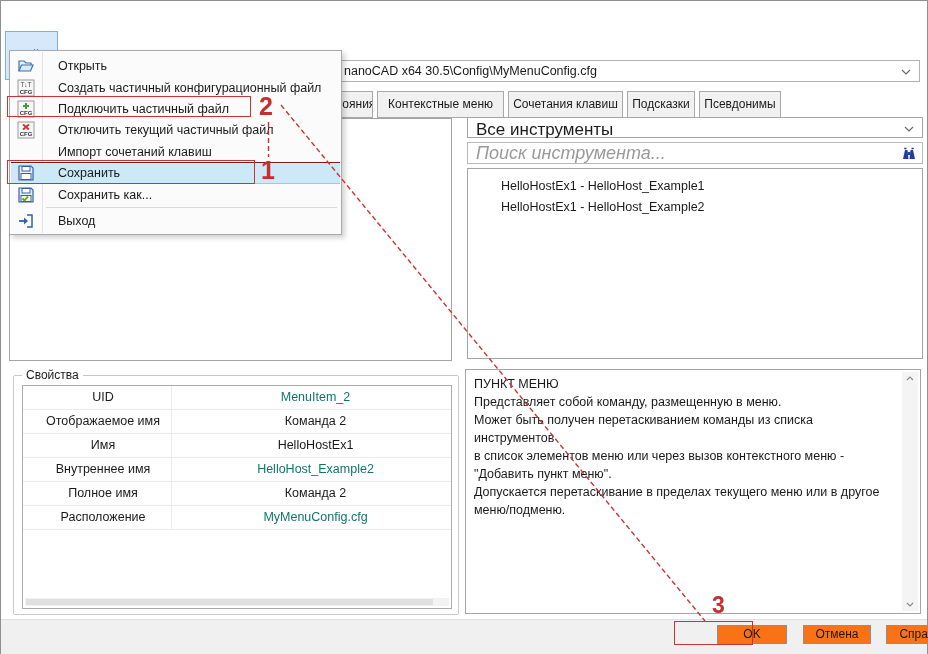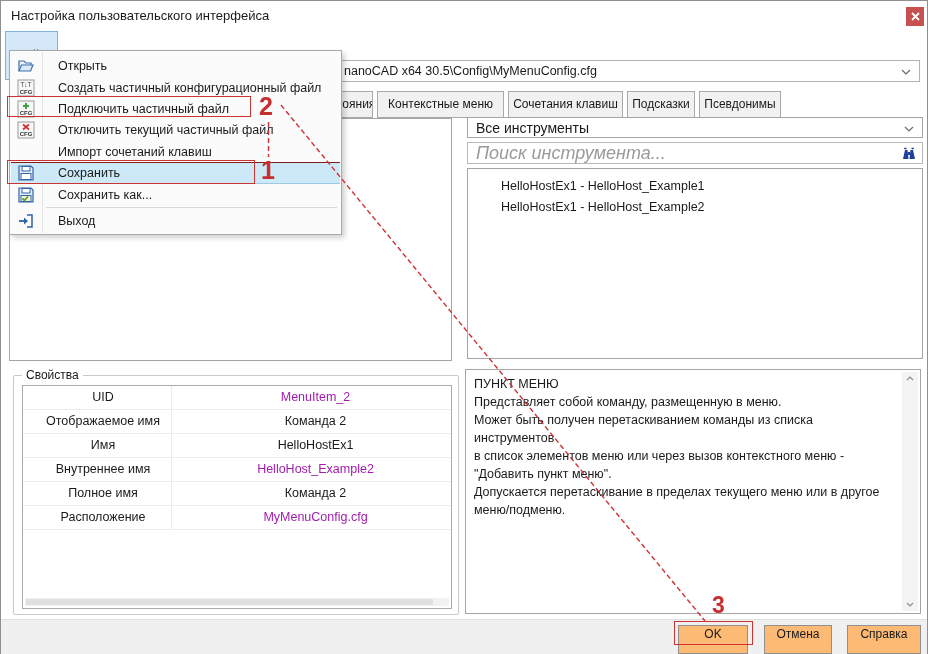--- a/index.html
+++ b/index.html
@@ -28,55 +28,55 @@
   .tabs{position:absolute;left:333px;top:90px;height:27px;display:flex;}
   .tab{border:1px solid #a9a9a9;background:#f1f1f1;box-sizing:border-box;height:27px;
        line-height:25px;text-align:center;overflow:hidden;white-space:nowrap;margin-right:4px;
        font-size:12px;padding:0 2px;}
 
   
   .left-panel{position:absolute;left:8px;top:117px;width:443px;height:243px;background:#fff;
               border:1px solid #a5a5a5;box-sizing:border-box;}
   .filter-combo{position:absolute;left:466px;top:116px;width:456px;height:21px;border:1px solid #a5a5a5;
                 background:#fff;box-sizing:border-box;}
-  .filter-text{position:absolute;left:8px;top:2px;font-size:14px;}
+  .filter-text{position:absolute;left:8px;top:2px;font-size:17px;}
   .search-wrap{position:absolute;left:466px;top:141px;width:456px;height:22px;border:1px solid #b9b9b9;
                background:#fff;box-sizing:border-box;}
   .search-input{position:absolute;left:0;top:0;width:426px;height:20px;border:none;outline:none;
                 padding:0 0 0 8px;font-family:"Liberation Sans",sans-serif;font-size:18px;background:transparent;}
   .search-input::placeholder{font-style:italic;color:#9a9a9a;}
   .binoculars{position:absolute;right:5px;top:3px;}
   .tools-list{position:absolute;left:466px;top:167px;width:456px;height:191px;border:1px solid #a5a5a5;
               background:#fff;box-sizing:border-box;}
   .tool-item{position:absolute;left:0;right:2px;height:21px;line-height:21px;padding-left:33px;font-size:12.5px;}
 
   
   .groupbox{position:absolute;left:12px;top:374px;width:446px;height:240px;border:1px solid #c9c9c9;
             border-radius:2px;box-sizing:border-box;text-align:center;}
   .group-legend{position:absolute;left:8px;top:-8px;background:#fff;padding:0 4px;font-size:12px;}
   .prop-table{position:absolute;left:8px;top:9px;width:430px;height:224px;border:1px solid #ababab;
               background:#fff;box-sizing:border-box;}
   .prop-row{display:flex;height:23px;line-height:23px;border-bottom:1px solid #ececec;font-size:12.5px;}
   .prop-label{width:148px;padding-left:12px;box-sizing:border-box;}
   .prop-value{flex:1;padding-left:8px;border-left:1px solid #ececec;}
-  .muted{color:#a21caf;}
+  .muted{color:#0f766e;}
   .hscroll{position:absolute;left:2px;right:2px;bottom:2px;height:8px;background:#f2f2f2;}
   .hthumb{position:absolute;left:1px;top:1px;bottom:1px;width:96%;background:#e0e0e0;}
 
   
   .desc-panel{position:absolute;left:464px;top:368px;width:456px;height:245px;border:1px solid #a5a5a5;
               background:#fff;box-sizing:border-box;}
   .desc-text{position:absolute;left:8px;top:5px;right:26px;font-size:12.5px;line-height:18px;}
   .vscroll{position:absolute;right:2px;top:2px;bottom:2px;width:16px;background:#f4f4f4;}
   .vchev{position:absolute;left:4px;}
 
   
   .footer{position:absolute;left:0;right:0;top:618px;height:36px;background:#f0f0f0;border-top:1px solid #e0e0e0;}
-  .btn{position:absolute;top:624px;height:29px;line-height:17px;text-align:center;background:#fdba74;
-       border:1px solid #8f8f8f;box-sizing:border-box;font-size:12px;}
+  .btn{position:absolute;top:624px;height:19px;line-height:17px;text-align:center;background:#f97316;
+       border:1px solid #8f8f8f;box-sizing:border-box;font-size:12px;margin-left:39px;}
   .btn-ok{left:677px;width:70px;}
   .btn-cancel{left:763px;width:68px;}
   .btn-help{left:846px;width:74px;}
 
   
   .dropdown{position:absolute;left:8px;top:49px;width:333px;height:185px;background:#fbfbfb;
             border:1px solid #a9a9a9;box-shadow:3px 3px 5px rgba(0,0,0,.18);z-index:50;box-sizing:border-box;}
   .gutter{position:absolute;left:32px;top:1px;bottom:1px;border-left:1px solid #e3e3e3;}
   .mi{position:absolute;left:1px;right:1px;padding-left:47px;font-size:12.5px;display:flex;align-items:center;box-sizing:border-box;}
   .mi .ic{position:absolute;left:6px;top:50%;margin-top:-9px;width:18px;height:18px;}
@@ -87,28 +87,20 @@
   .rbox{position:absolute;border:1.5px solid #cc3333;box-sizing:border-box;z-index:60;}
   .rnum{position:absolute;color:#c62f2f;font-weight:bold;font-size:25px;z-index:60;font-family:"Liberation Sans",sans-serif;}
   .overlay-svg{position:absolute;inset:0;z-index:55;pointer-events:none;}
   .chev-svg{display:block;}
 </style>
 </head>
 <body>
 
 <div class="window">
 
-  <div class="titlebar">
-    <div class="title">Настройка пользовательского интерфейса</div>
-    <div class="closebtn">
-      <svg width="9" height="9" viewBox="0 0 9 9">
-        <path d="M1,1 L8,8 M8,1 L1,8" stroke="#ffffff" stroke-width="1.8"></path>
-      </svg>
-    </div>
-  </div>
 
   <div class="menubar">
     <div class="menu-file">Файл</div>
   </div>
 
   <div class="combo">
     <span class="combo-text">nanoCAD x64 30.5\Config\MyMenuConfig.cfg</span>
     <svg class="combo-chev" width="10" height="6" viewBox="0 0 10 6">
       <polyline points="1,1 5,5 9,1" fill="none" stroke="#6a6a6a" stroke-width="1.2"></polyline>
     </svg>

